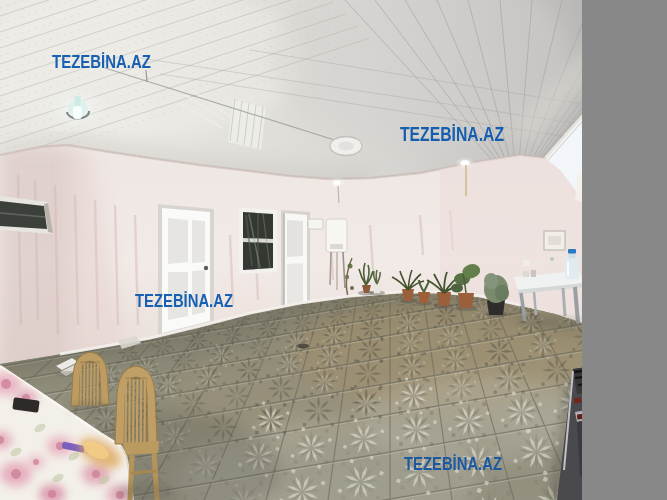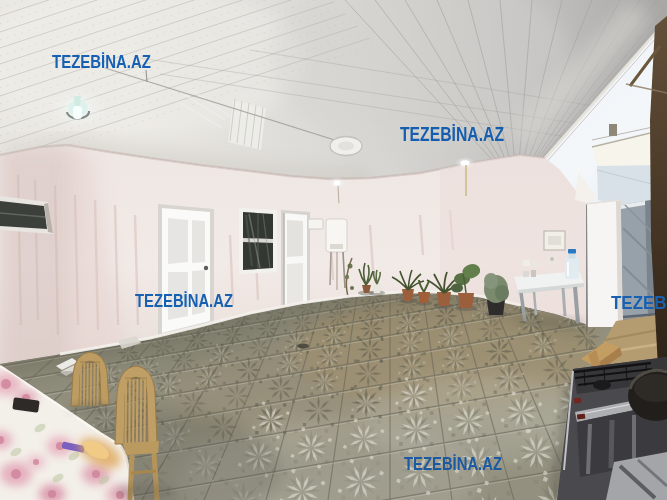--- a/index.html
+++ b/index.html
@@ -1,14 +1,14 @@
 <!DOCTYPE html>
 <html><head><meta charset="utf-8"><title>photo</title>
 <style>html,body{margin:0;padding:0;background:#888;}
-#ph{position:relative;width:667px;height:500px;overflow:hidden;font-family:"Liberation Sans",sans-serif;}</style>
+#ph{position:relative;width:582px;height:500px;overflow:hidden;font-family:"Liberation Sans",sans-serif;}</style>
 </head><body>
 
 <div id="ph">
 <svg width="667" height="500" viewBox="0 0 667 500" xmlns="http://www.w3.org/2000/svg">
 <defs>
 <linearGradient id="ceilg" x1="120" y1="60" x2="660" y2="10" gradientUnits="userSpaceOnUse">
  <stop offset="0" stop-color="#eae8e3"></stop>
           <stop offset="0.45" stop-color="#d8d7d3"></stop>
  <stop offset="0.8" stop-color="#bfbebc"></stop>
           <stop offset="1" stop-color="#a9a8a6"></stop>

